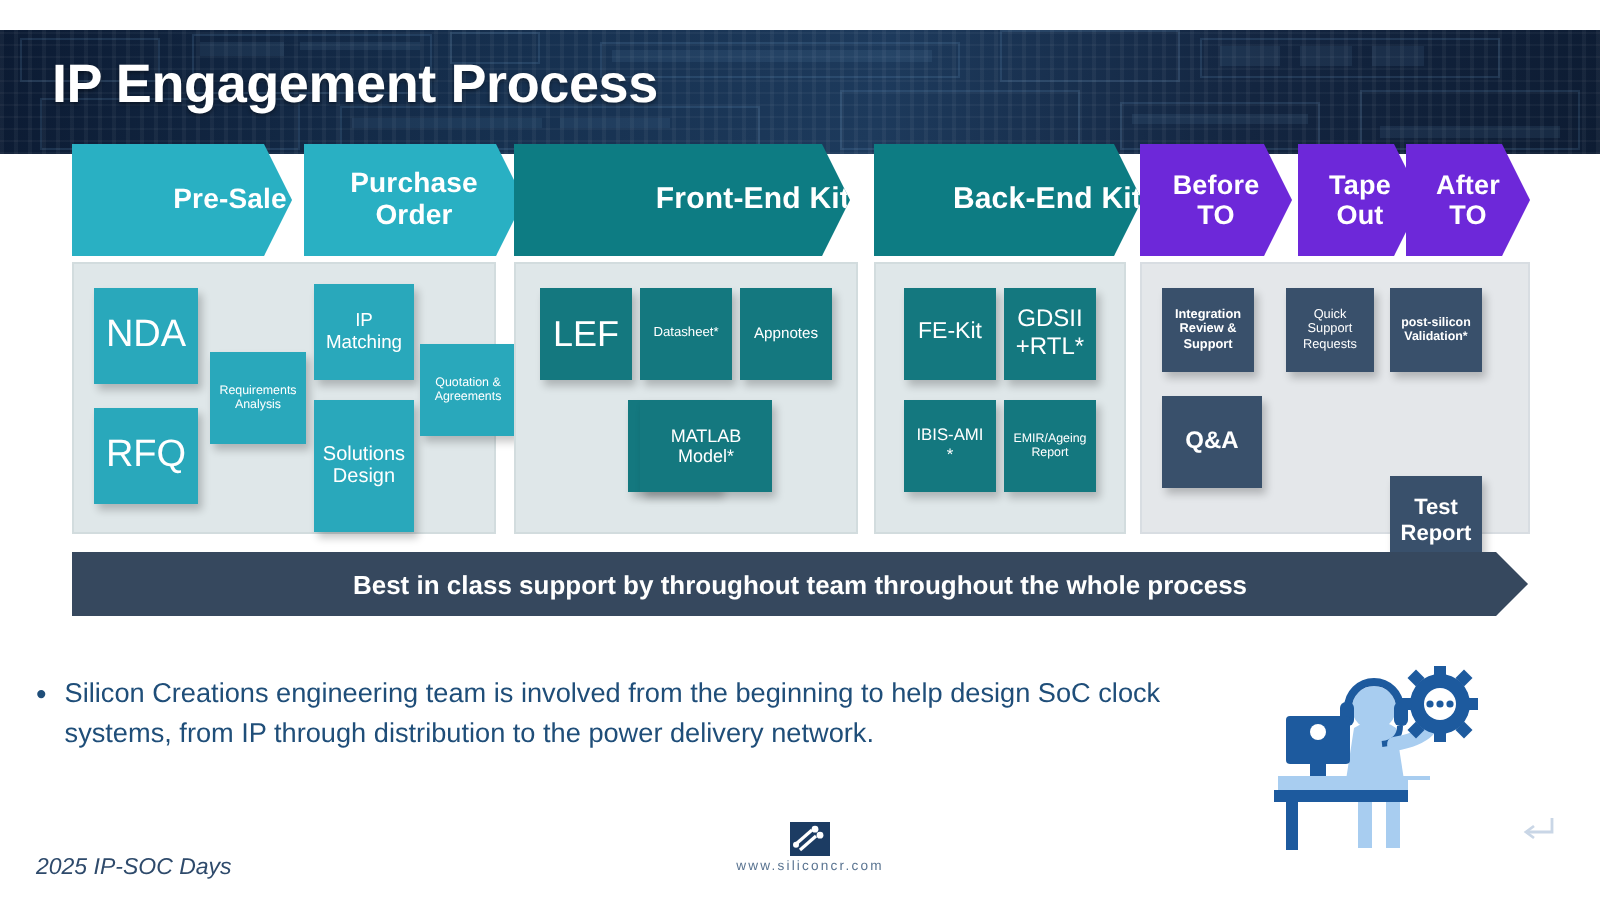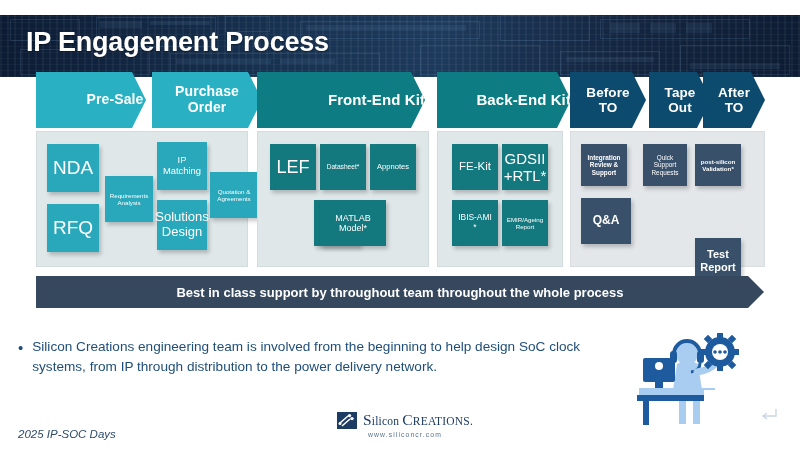--- a/index.html
+++ b/index.html
@@ -32,21 +32,21 @@
   .chev {
     position:absolute; top:0; height:56px;
     display:flex; align-items:center; justify-content:center;
     color:#ffffff; font-weight:bold; text-align:center;
     line-height:1.12; letter-spacing:.1px;
     clip-path: polygon(0 0, calc(100% - 14px) 0, 100% 50%, calc(100% - 14px) 100%, 0 100%);
     box-shadow: 0 1px 2px rgba(0,0,0,.18);
   }
   .chev.light { background:#29b0c3; }
   .chev.dark  { background:#0d7c83;justify-content:flex-end; }
-  .chev.navy  { background:#0c4a6e; }
+  .chev.navy  { background:#6d28d9; }
 
   
   .panel {
     position:absolute; top:131px; height:136px;
     background:#dfe7e9; border:1px solid #d2dcde;
   }
   .panel.navy-panel { background:#e4e7ea; border-color:#d8dde2; }
 
   .node {
     position:absolute;
@@ -164,21 +164,21 @@
     </div>
     <div class="node teal-lt" style="left:10px;top:72px;width:52px;height:48px;font-size:19px;">
       <span>RFQ</span>
     </div>
     <div class="node teal-lt" style="left:68px;top:44px;width:48px;height:46px;font-size:6.2px;">
       <span>Requirements<br>Analysis</span>
     </div>
     <div class="node teal-lt" style="left:120px;top:10px;width:50px;height:48px;font-size:9.4px;">
       <span>IP<br>Matching</span>
     </div>
-    <div class="node teal-lt" style="left:120px;top:68px;width:50px;height:50px;font-size:13px;">
+    <div class="node teal-lt" style="left:120px;top:68px;width:50px;height:66px;font-size:10px;">
       <span>Solutions<br>Design</span>
     </div>
     <div class="node teal-lt" style="left:173px;top:40px;width:48px;height:46px;font-size:6.2px;">
       <span>Quotation &amp;<br>Agreements</span>
     </div>
   </div>
 
   <div class="panel" style="left:257px;width:172px;">
     <div class="node teal-dk" style="left:12px;top:12px;width:46px;height:46px;font-size:18px;">
       <span>LEF</span>
@@ -194,21 +194,21 @@
     </div>
     <div class="node teal-dk" style="left:62px;top:68px;width:66px;height:46px;font-size:9px;">
       <span>MATLAB<br>Model*</span>
     </div>
   </div>
 
   <div class="panel" style="left:437px;width:126px;">
     <div class="node teal-dk" style="left:14px;top:12px;width:46px;height:46px;font-size:11.5px;">
       <span>FE-Kit</span>
     </div>
-    <div class="node teal-dk" style="left:64px;top:12px;width:46px;height:46px;font-size:15px;">
+    <div class="node teal-dk" style="left:64px;top:12px;width:46px;height:46px;font-size:12px;">
       <span>GDSII<br>+RTL*</span>
     </div>
     <div class="node teal-dk" style="left:14px;top:68px;width:46px;height:46px;font-size:8.4px;">
       <span>IBIS-AMI<br>*</span>
     </div>
     <div class="node teal-dk" style="left:64px;top:68px;width:46px;height:46px;font-size:6.2px;">
       <span>EMIR/Ageing<br>Report</span>
     </div>
   </div>
 
@@ -287,21 +287,20 @@
   <div class="logo-wrap">
     <div class="logo-row">
       <svg width="20" height="17" viewBox="0 0 20 17">
         <rect x="0" y="0" width="20" height="17" fill="#1c3c63"></rect>
         <path d="M3 11 L11 4" stroke="#ffffff" stroke-width="1.6" fill="none"></path>
         <path d="M5 14 L13 7" stroke="#ffffff" stroke-width="1.6" fill="none"></path>
         <circle cx="12.5" cy="3.6" r="1.7" fill="#ffffff"></circle>
         <circle cx="15" cy="6.6" r="1.7" fill="#ffffff"></circle>
         <circle cx="3" cy="11.4" r="1.5" fill="#ffffff"></circle>
       </svg>
-      <span class="logo-text"><span>S</span><span class="sc-small">ilicon </span><span>C</span><span class="sc-small">REATIONS</span><span class="sc-small">.</span></span>
     </div>
     <div class="logo-url">www.siliconcr.com</div>
   </div>
 
   <div class="corner">
     <div class="corner-curve"></div>
     <svg class="corner-arrow" width="18" height="14" viewBox="0 0 18 14">
       <path d="M16 1 L16 8 L4 8" stroke="#c9d6e6" stroke-width="1.4" fill="none"></path>
       <path d="M7 5 L3 8 L7 11" stroke="#c9d6e6" stroke-width="1.4" fill="none"></path>
     </svg>

